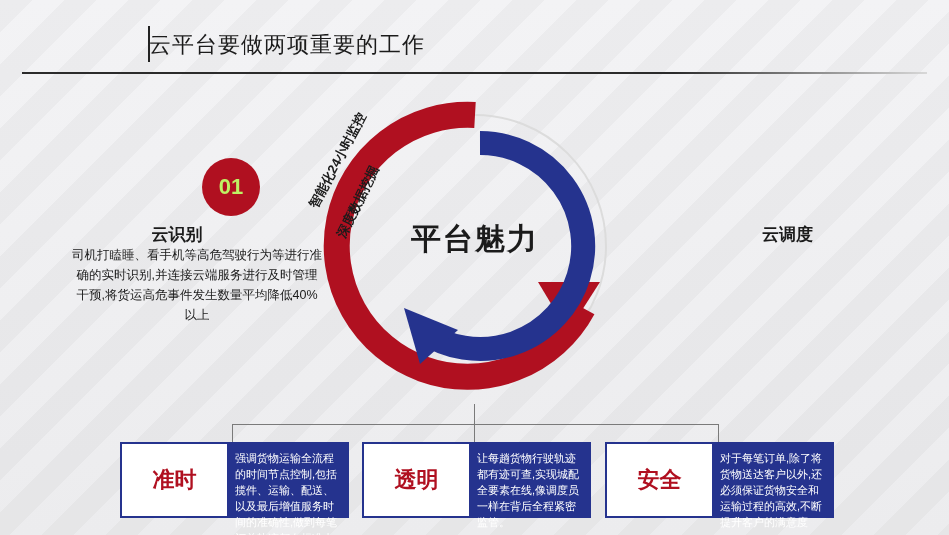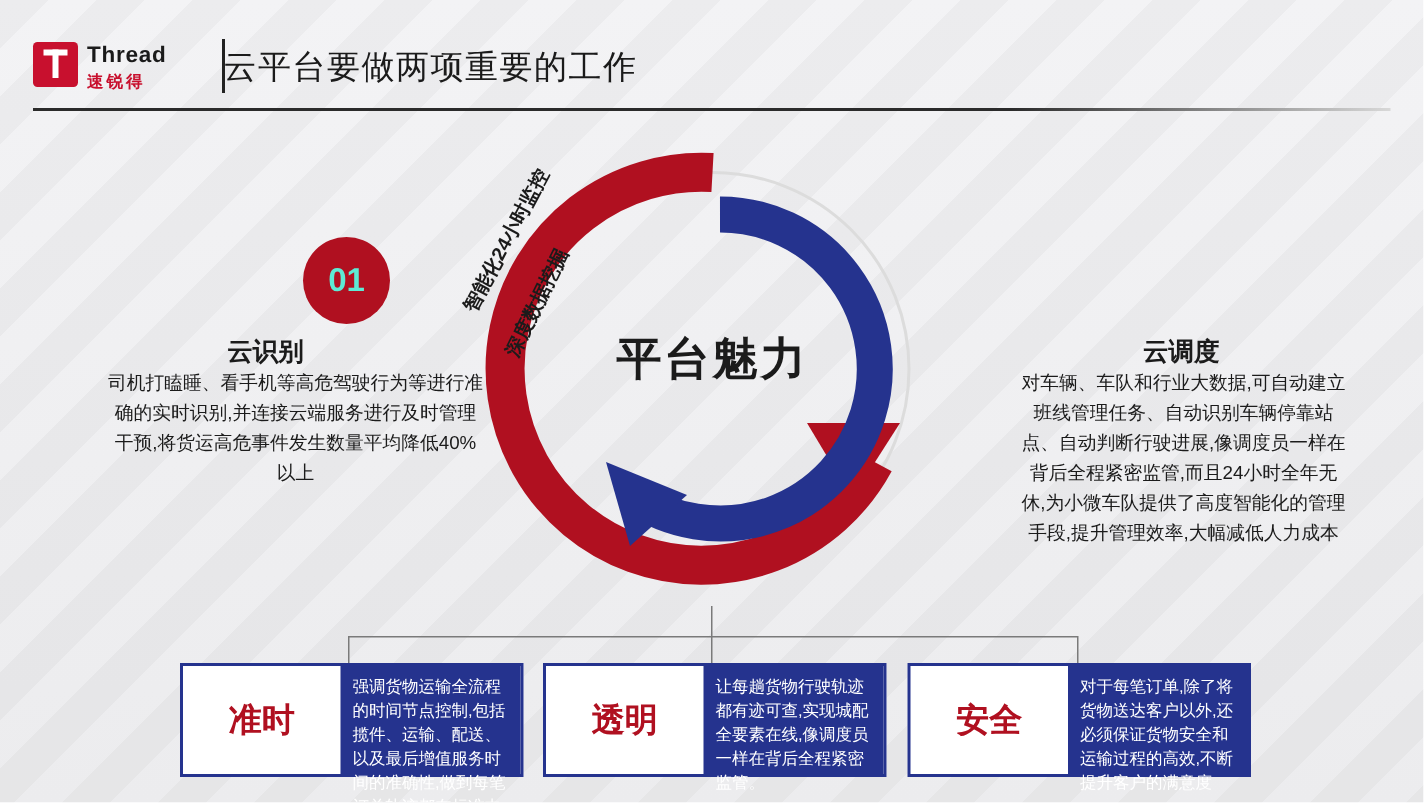--- a/index.html
+++ b/index.html
@@ -33,21 +33,21 @@
   .ring-wrap{position:absolute;left:300px;top:86px;width:350px;height:320px;}
   .ring-title{position:absolute;left:0;top:0;width:350px;text-align:center;top:133px;
     font-size:30px;font-weight:bold;color:#1b1b1b;letter-spacing:2px;}
   .ring-label{position:absolute;color:#1b1b1b;font-size:13px;font-weight:bold;white-space:nowrap;}
   .lbl-a{left:13px;top:112px;transform:rotate(-62deg);transform-origin:left center;}
   .lbl-b{left:41px;top:142px;transform:rotate(-64deg);transform-origin:left center;}
 
   
   .badge{position:absolute;width:58px;height:58px;border-radius:50%;
     display:flex;align-items:center;justify-content:center;
-    color:#5eead4;font-size:22px;font-weight:bold;}
+    color:#bef264;font-size:22px;font-weight:bold;}
   .badge.red{background:#b01020;}
   .badge.blue{background:#25338e;}
   .side-title{position:absolute;font-size:17px;font-weight:bold;color:#1b1b1b;}
   .side-body{position:absolute;font-size:12.5px;line-height:20px;color:#1b1b1b;}
   .left-col{text-align:right;width:230px;padding-left:32px;}
   .right-col{text-align:center;width:215px;}
 
   
   .conn{position:absolute;background:#7a7a7a;}
 
@@ -56,25 +56,20 @@
   .card-key{width:105px;display:flex;align-items:center;justify-content:center;
     font-size:22px;font-weight:bold;color:#b01020;}
   .card-desc{flex:1;background:#25338e;color:#fff;font-size:11px;line-height:16px;
     padding:6px 8px;box-sizing:border-box;}
 </style>
 </head>
 <body>
 
 <div id="slide">
 
-  <div class="logo-box">
-    <div class="logo-mark"></div>
-    <div class="logo-text">Thread</div>
-    <div class="logo-sub">速锐得</div>
-  </div>
   <div class="header-divider"></div>
   <div class="header-title">云平台要做两项重要的工作</div>
   <div class="header-rule"></div>
 
   <div class="ring-wrap">
     <svg width="350" height="320" viewBox="0 0 350 320">
 
       <circle cx="175" cy="160" r="131" fill="none" stroke="#dcdcdc" stroke-width="2"></circle>
 
       <path d="M 175 29 A 131 131 0 1 0 283 222" fill="none" stroke="#b01020" stroke-width="26" stroke-linecap="butt"></path>
@@ -88,21 +83,20 @@
     <div class="ring-label lbl-b">深度数据挖掘</div>
   </div>
 
   <div class="badge red" style="left:202px;top:158px;">
     <span>01</span>
   </div>
   <div class="side-title left-col" style="left:0px;top:223px;width:290px;text-align:center;">云识别</div>
   <div class="side-body left-col" style="left:40px;top:245px;width:250px;text-align:center;">司机打瞌睡、看手机等高危驾驶行为等进行准确的实时识别,并连接云端服务进行及时管理干预,将货运高危事件发生数量平均降低40%以上</div>
 
   <div class="side-title right-col" style="left:680px;top:223px;">云调度</div>
-  <div class="side-body right-col" style="left:680px;top:245px;width:218px;">对车辆、车队和行业大数据,可自动建立班线管理任务、自动识别车辆停靠站点、自动判断行驶进展,像调度员一样在背后全程紧密监管,而且24小时全年无休,为小微车队提供了高度智能化的管理手段,提升管理效率,大幅减低人力成本</div>
 
   <div class="conn" style="left:232px;top:424px;width:486px;height:1px;"></div>
   <div class="conn" style="left:232px;top:424px;width:1px;height:18px;"></div>
   <div class="conn" style="left:474px;top:424px;width:1px;height:18px;"></div>
   <div class="conn" style="left:718px;top:424px;width:1px;height:18px;"></div>
   <div class="conn" style="left:474px;top:404px;width:1px;height:20px;"></div>
 
   <div class="card" style="left:120px;top:442px;width:225px;">
     <div class="card-key">准时</div>
     <div class="card-desc">强调货物运输全流程的时间节点控制,包括揽件、运输、配送、以及最后增值服务时间的准确性,做到每笔订单轨迹都在标准中运行</div>

